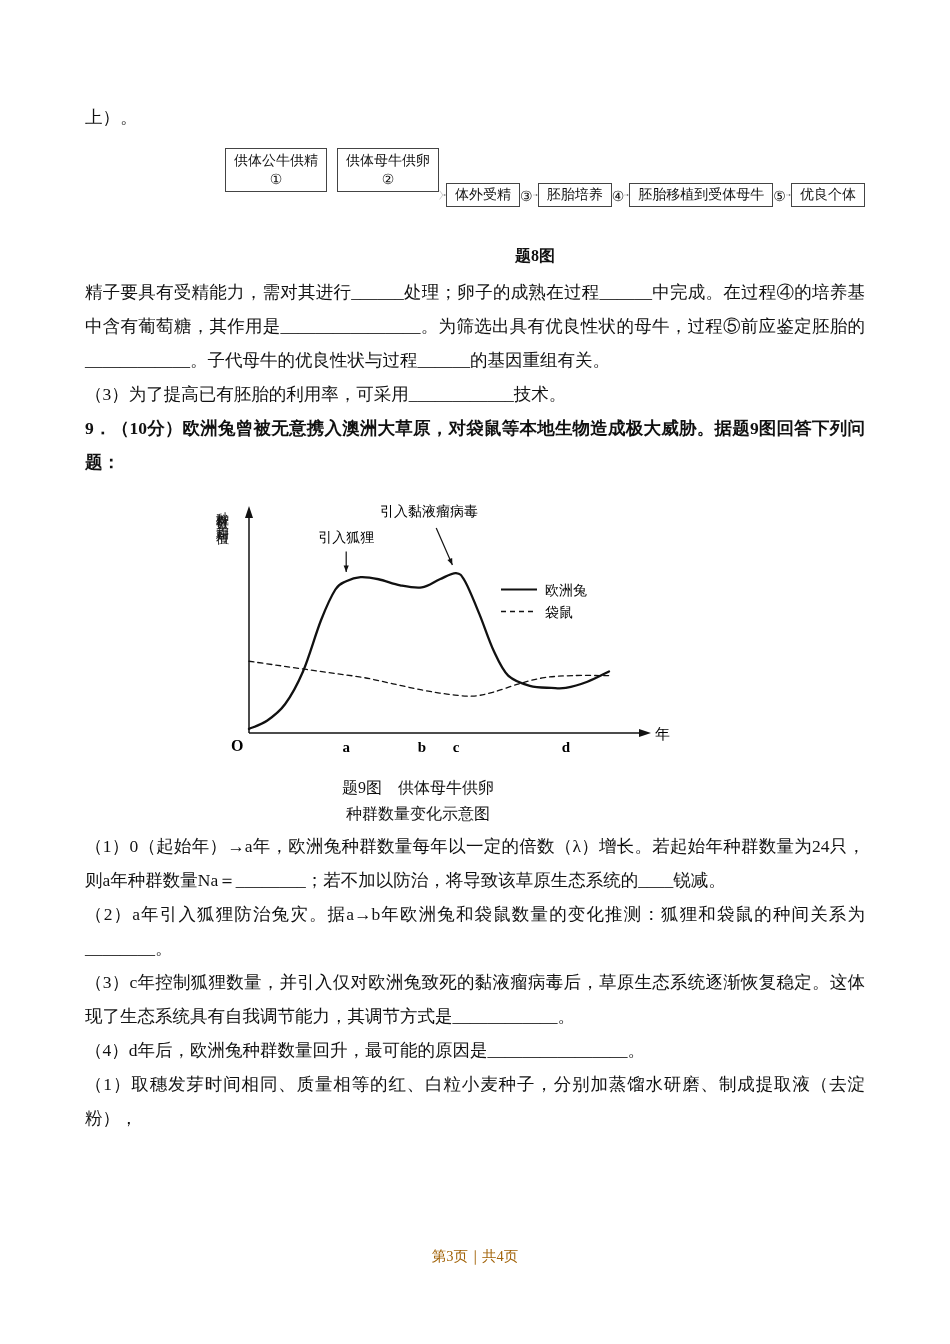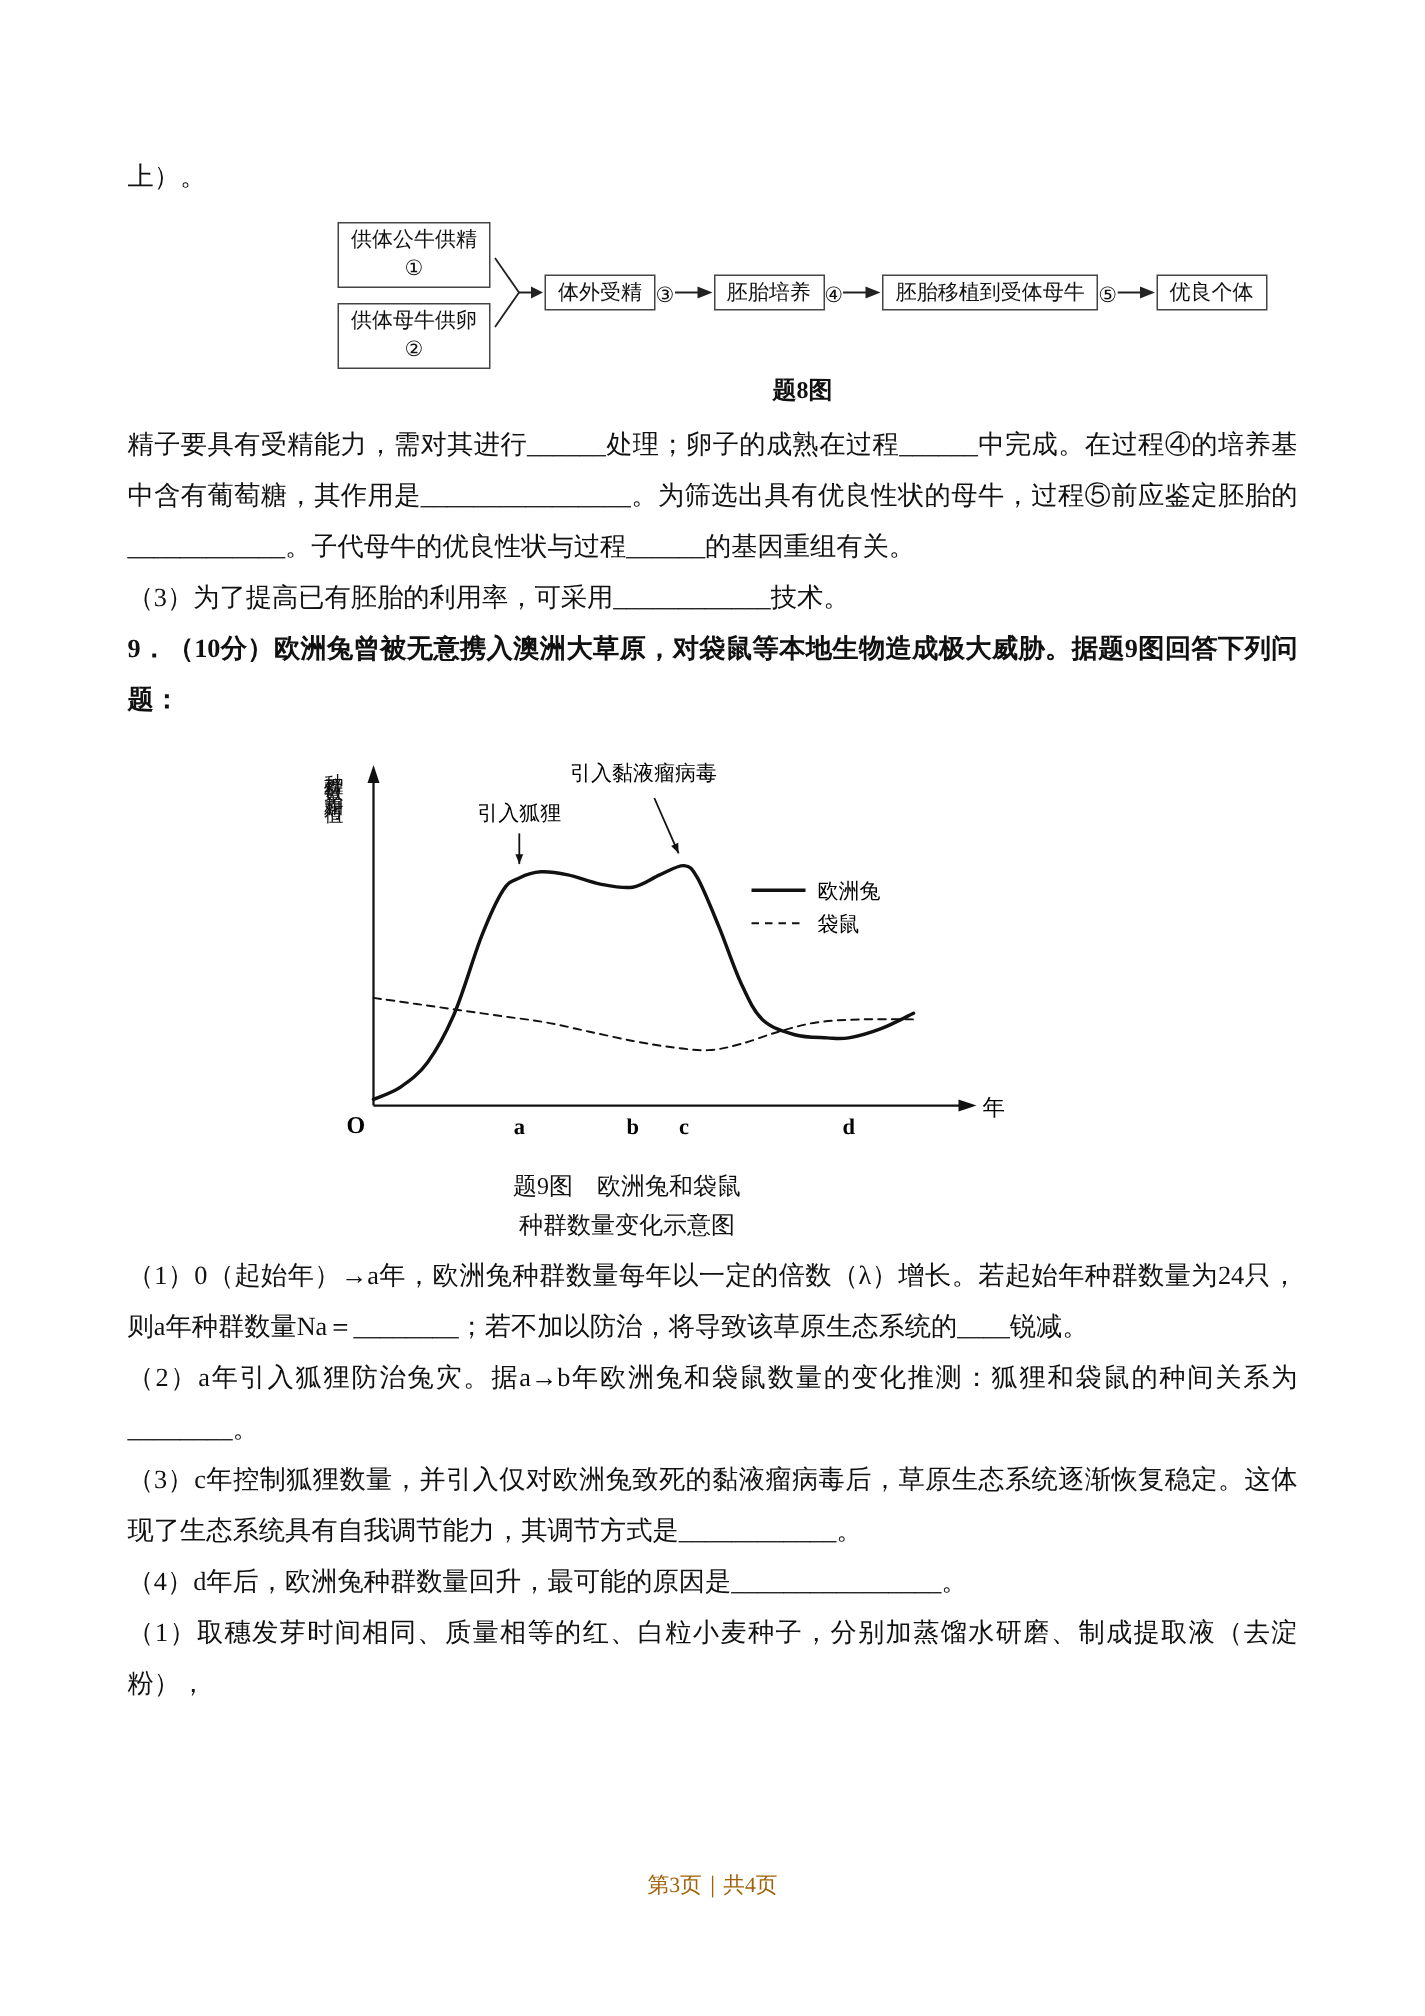--- a/index.html
+++ b/index.html
@@ -7,21 +7,21 @@
     width:950px;height:1344px;position:relative;background:#ffffff;color:#111;
     font-family:"Liberation Serif","DejaVu Serif",serif;overflow:hidden;
   }
   .content{position:absolute;left:85px;right:85px;top:100px;}
   p.line{font-size:17.5px;line-height:34px;margin:0;text-align:justify;}
   .mt8{margin-top:8px;font-weight:bold;}
 
   
   .fc{display:flex;align-items:flex-start;margin:14px 0 0 140px;}
   .fc-box{border:1px solid #444;padding:2px 8px;font-size:14px;white-space:nowrap;text-align:center;background:#fff;}
-  .fc-donors{display:flex;flex-direction:column;gap:10px;}
+  .fc-donors{display:flex;gap:10px;}
   .fc-donor{display:flex;flex-direction:column;line-height:19px;}
   .fc-step{display:flex;flex-direction:row;align-items:center;margin-top:35px;}
   .fc-num{font-size:14px;margin-top:3px;}
   .fc-arrow{margin-top:41px;}
   .fc-caption{width:640px;margin:4px 0 8px 130px;text-align:center;font-size:16px;font-weight:bold;}
 
   
   .chart-wrap{position:relative;width:560px;margin:6px 0 2px 118px;}
   .chart-ylabel{
     position:absolute;left:10px;top:16px;font-size:13px;
@@ -120,21 +120,21 @@
         <line x1="143.2" y1="66.57499999999999" x2="143.2" y2="87.07499999999999" stroke="#111" stroke-width="1.2"></line>
         <polygon points="143.2,87.07499999999999 140.60355671410912,80.57434755096442 145.79644328589086,80.57434755096442" fill="#111"></polygon>
         <text x="226" y="30.69999999999999" font-size="14" text-anchor="middle">引入黏液瘤病毒</text>
         <line x1="233.20000000000002" y1="43" x2="249.39999999999998" y2="79.9" stroke="#111" stroke-width="1.2"></line>
         <polygon points="249.39999999999998,79.9 244.40938452428668,74.99146079025837 249.16422011319915,72.90397199512608" fill="#111"></polygon>
         <line x1="298" y1="104.5" x2="334" y2="104.5" stroke="#111" stroke-width="2.2" stroke-dasharray="none"></line>
         <text x="342" y="109.5" font-size="14">欧洲兔</text>
         <line x1="298" y1="126.5" x2="334" y2="126.5" stroke="#111" stroke-width="1.3" stroke-dasharray="5 4"></line>
         <text x="342" y="131.5" font-size="14">袋鼠</text>
       </svg>
-    <div class="chart-caption">题9图　欧洲兔和袋鼠</div>
+    <div class="chart-caption">题9图　供体母牛供卵</div>
     <div class="chart-caption">种群数量变化示意图</div>
   </div>
 
   <p class="line">（1）0（起始年）→a年，欧洲兔种群数量每年以一定的倍数（λ）增长。若起始年种群数量为24只，则a年种群数量Na＝________；若不加以防治，将导致该草原生态系统的____锐减。</p>
   <p class="line">（2）a年引入狐狸防治兔灾。据a→b年欧洲兔和袋鼠数量的变化推测：狐狸和袋鼠的种间关系为________。</p>
   <p class="line">（3）c年控制狐狸数量，并引入仅对欧洲兔致死的黏液瘤病毒后，草原生态系统逐渐恢复稳定。这体现了生态系统具有自我调节能力，其调节方式是____________。</p>
   <p class="line">（4）d年后，欧洲兔种群数量回升，最可能的原因是________________。</p>
 
   <p class="line">（1）取穗发芽时间相同、质量相等的红、白粒小麦种子，分别加蒸馏水研磨、制成提取液（去淀粉），</p>
 

